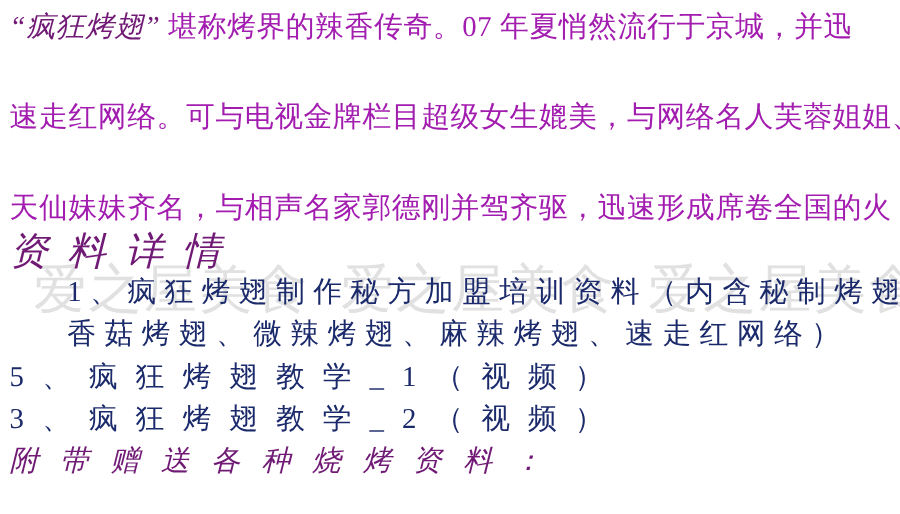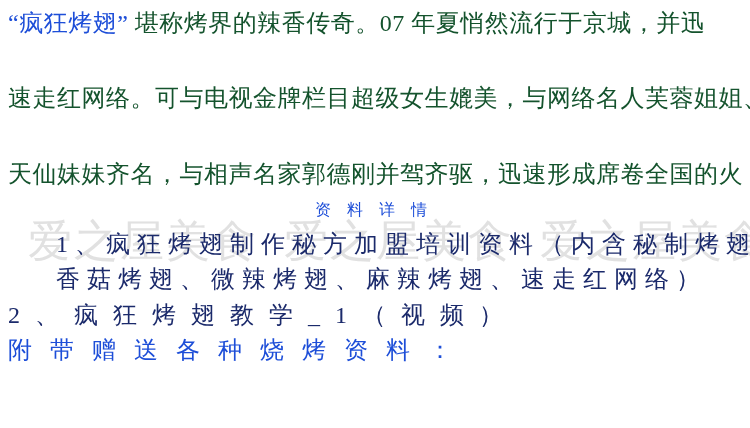--- a/index.html
+++ b/index.html
@@ -28,24 +28,24 @@
     position: relative;
     z-index: 1;
     padding: 6px 0 0 8px;
   }
   .line {
     height: 35.3px;
     line-height: 35.3px;
     white-space: nowrap;
   }
   .para   { font-size: 24px; letter-spacing: 0.5px; }
-  .red    { color: #1d4ed8; }
-  .purple { color: #14532d; margin-top: 40px; }
+  .red    { color: #701a75; font-style: italic; }
+  .purple { color: #a21caf; margin-top: 40px; }
   .navy   { color: #1b2a6b; }
-  .spaced      { font-size: 16px; letter-spacing: 16px; text-align: center; }
+  .spaced      { font-size: 32px; letter-spacing: 16px; }
   .spaced-wide { font-size: 24px; letter-spacing: 18px; }
   .tight       { font-size: 24px; letter-spacing: 7px; margin-left: 48px; }
   .wide        { font-size: 24px; letter-spacing: 15px; }
 </style>
 </head>
 <body>
 
 <div class="page">
 
   <div class="watermark">
@@ -59,18 +59,19 @@
       <span class="red">“疯狂烤翅”</span>
       <span class="purple">堪称烤界的辣香传奇。07 年夏悄然流行于京城，并迅</span>
     </div>
     <div class="line para purple">速走红网络。可与电视金牌栏目超级女生媲美，与网络名人芙蓉姐姐、</div>
     <div class="line para purple">天仙妹妹齐名，与相声名家郭德刚并驾齐驱，迅速形成席卷全国的火</div>
 
     <div class="line red spaced">资料详情</div>
 
     <div class="line navy tight">1、疯狂烤翅制作秘方加盟培训资料（内含秘制烤翅、</div>
     <div class="line navy tight">香菇烤翅、微辣烤翅、麻辣烤翅、速走红网络）</div>
-    <div class="line navy wide">2、疯狂烤翅教学_1（视频）</div>
+    <div class="line navy wide">5、疯狂烤翅教学_1（视频）</div>
+    <div class="line navy wide">3、疯狂烤翅教学_2（视频）</div>
 
     <div class="line red spaced-wide">附带赠送各种烧烤资料：</div>
   </div>
 
 </div>
 
 </body></html>

